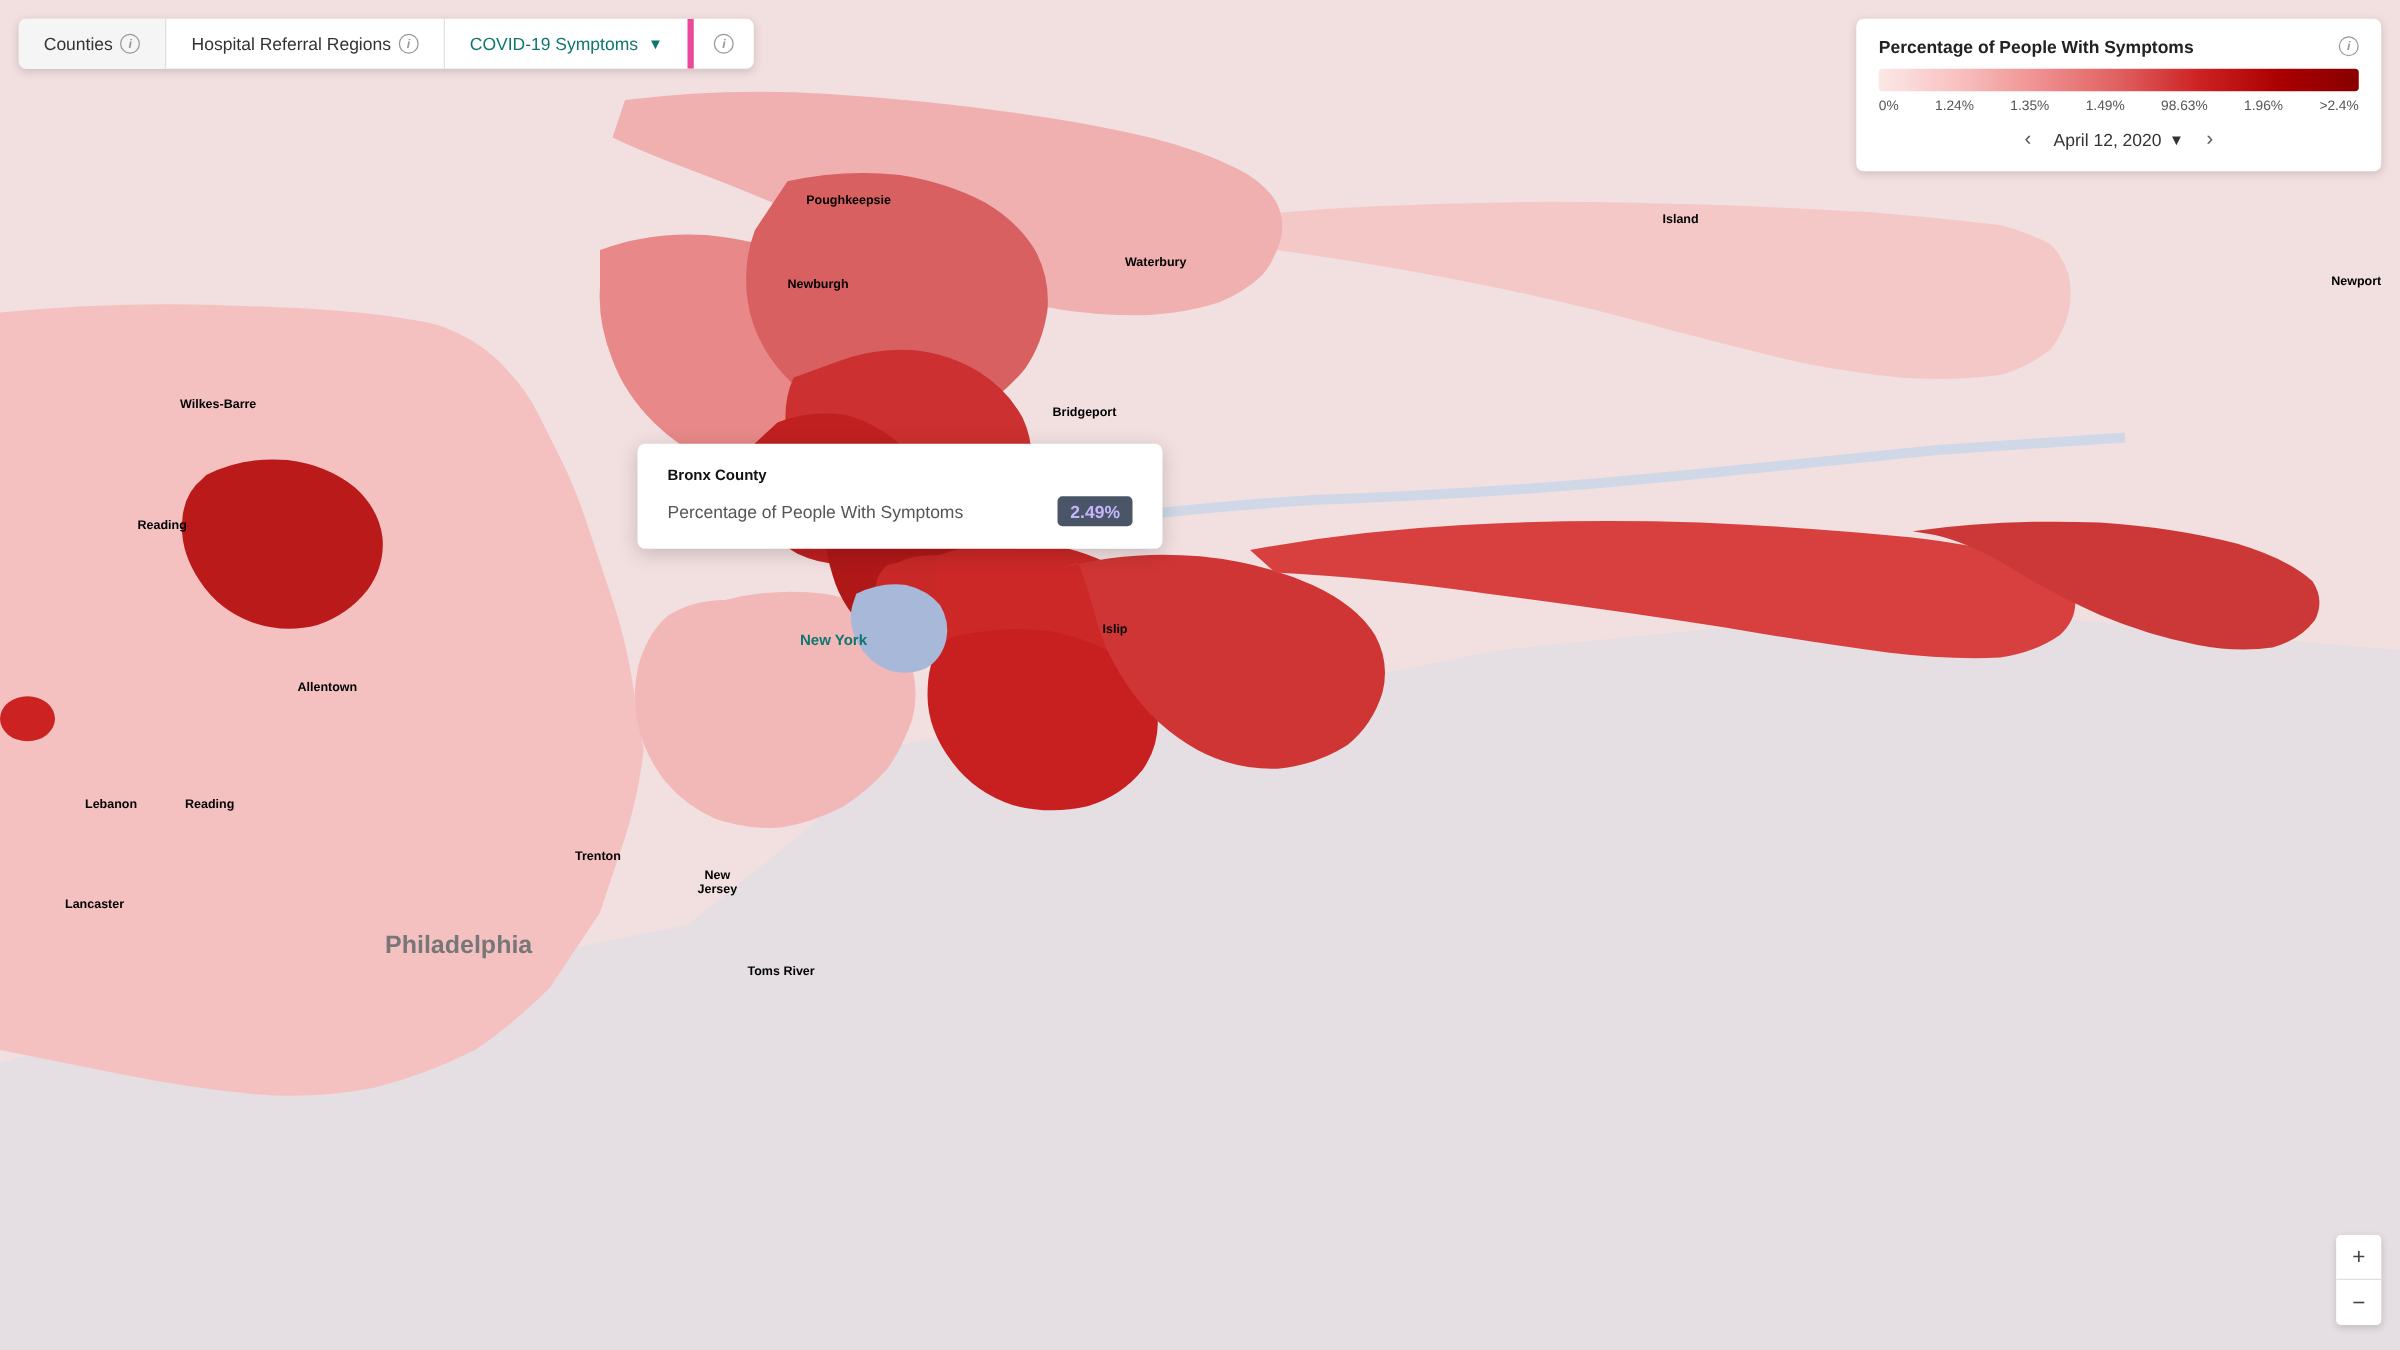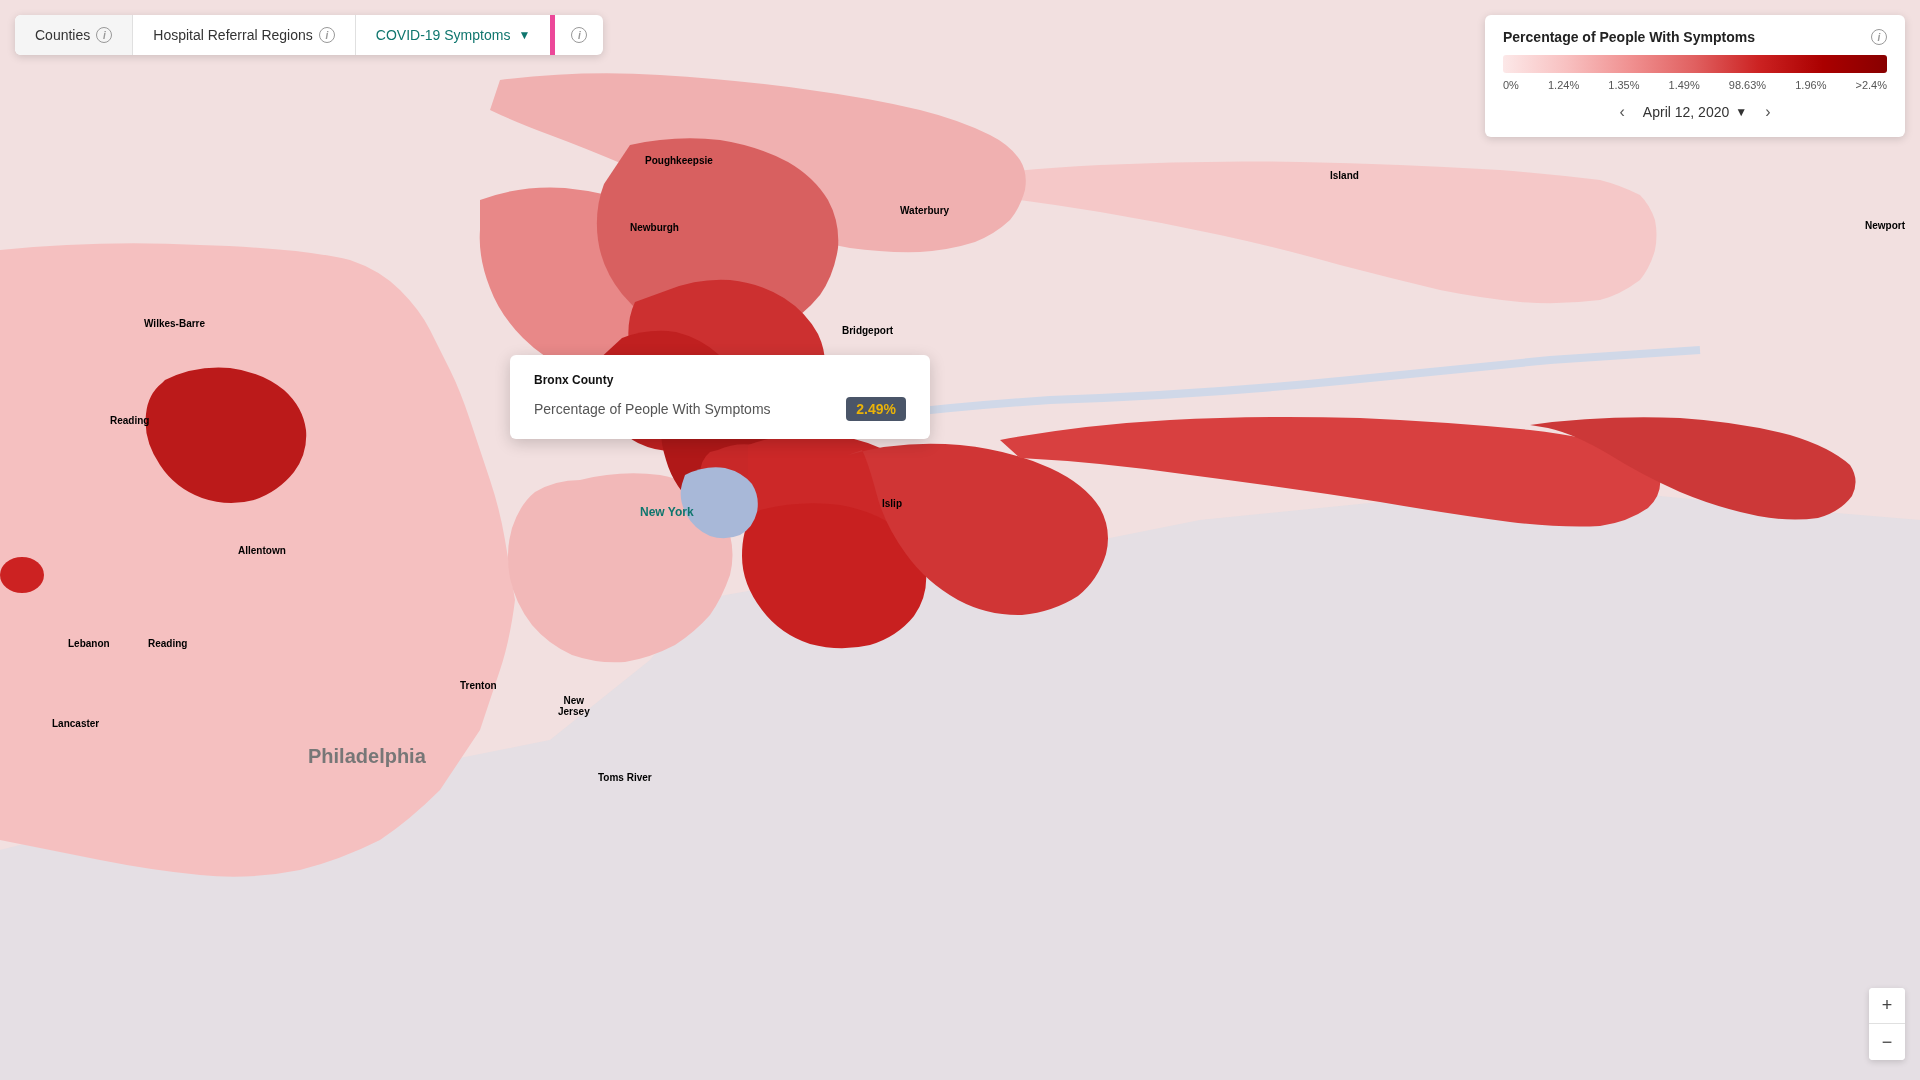--- a/index.html
+++ b/index.html
@@ -198,21 +198,21 @@
       gap: 12px;
     }
 
     #tooltip-label {
       font-size: 14px;
       color: #555;
     }
 
     #tooltip-value {
       background: #4a5568;
-      color: #eab308;
+      color: #c4b5fd;
       font-size: 14px;
       font-weight: 600;
       padding: 4px 10px;
       border-radius: 4px;
     }
 
     
     #zoom-controls {
       position: absolute;
       bottom: 20px;

